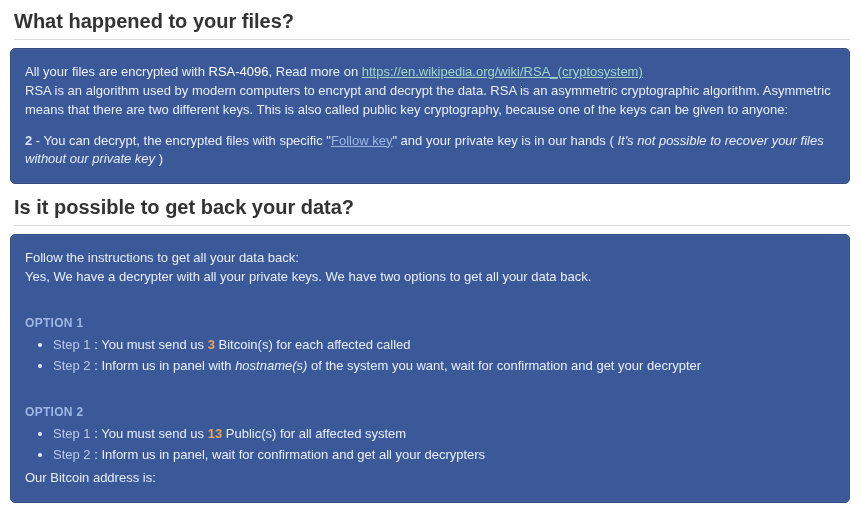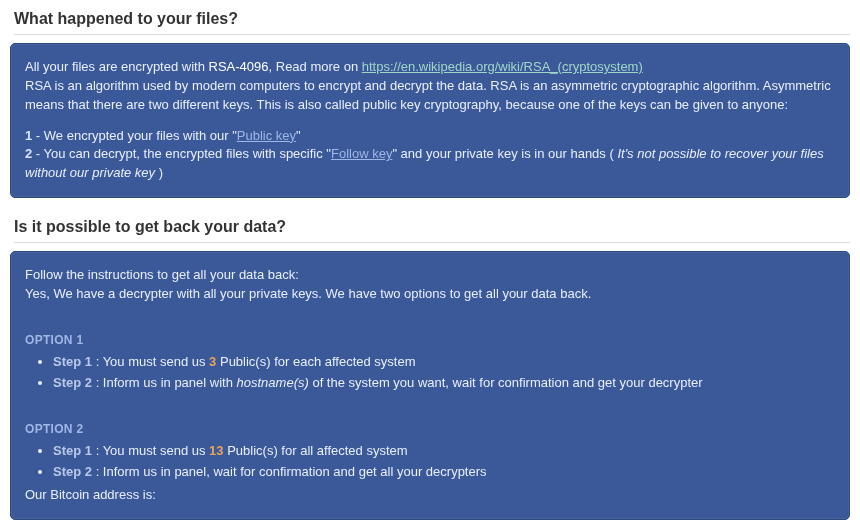--- a/index.html
+++ b/index.html
@@ -8,28 +8,28 @@
     width: 860px;
     height: 520px;
     background: #ffffff;
     font-family: Arial, Helvetica, sans-serif;
     font-size: 13px;
     color: #333;
     overflow: hidden;
   }
   .page { padding: 8px 10px 10px 10px; }
   h2.section-title {
-    font-size: 16px;
+    font-size: 20px;
     font-weight: bold;
     color: #333;
     margin: 2px 0 8px 4px;
     border-bottom: 1px solid #ddd;
     padding-bottom: 6px;
   }
-  h2.section-title.second { margin-top: 20px; }
+  h2.section-title.second { margin-top: 12px; }
   .panel {
     background: #3b5998;
     border: 1px solid #2f4a7c;
     border-radius: 5px;
     color: #e8eefb;
     padding: 14px 14px;
     line-height: 1.45;
     font-size: 13px;
     box-shadow: inset 0 0 0 1px rgba(255,255,255,0.05);
   }
@@ -54,21 +54,21 @@
   }
   ul.steps {
     margin: 4px 0 4px 28px;
     padding: 0;
   }
   ul.steps li {
     list-style: disc;
     color: #e8eefb;
     margin: 2px 0;
   }
-  .step-label { color: #b9c8ea; font-weight: bold; }
+  .step-label { color: #b9c8ea; font-weight: normal; }
   .btc { color: #e7a55b; font-weight: bold; }
   .addr-line { color: #e8eefb; }
   .addr-redact {
     display: inline-block;
     vertical-align: middle;
     letter-spacing: 1px;
     color: #4a6aa3;
     background: repeating-linear-gradient(120deg, #4a6aa3 0 2px, #3b5998 2px 5px);
     -webkit-background-clip: text;
     border-radius: 2px;
@@ -87,37 +87,34 @@
 
   <h2 class="section-title">What happened to your files?</h2>
 
   <div class="panel">
     <span class="line">
       <span>All your files are encrypted with </span><strong>RSA-4096</strong><span>, Read more on </span><a class="wiki" href="#">https://en.wikipedia.org/wiki/RSA_(cryptosystem)</a>
     </span>
     <span class="line">RSA is an algorithm used by modern computers to encrypt and decrypt the data. RSA is an asymmetric cryptographic algorithm. Asymmetric means that there are two different keys. This is also called public key cryptography, because one of the keys can be given to anyone:</span>
     <div class="spacer"></div>
     <span class="line">
-      <span class="num">1</span><span> - </span><span>We encrypted your files with our "</span><span class="key-link">Public key</span><span>"</span>
-    </span>
-    <span class="line">
       <span class="num">2</span><span> - </span><span>You can decrypt, the encrypted files with specific "</span><span class="key-link">Follow key</span><span>" and your private key is in our hands ( </span><span class="ital">It's not possible to recover your files without our private key</span><span> )</span>
     </span>
   </div>
 
   <h2 class="section-title second">Is it possible to get back your data?</h2>
 
   <div class="panel">
     <span class="line">Follow the instructions to get all your data back:</span>
     <span class="line">Yes, We have a decrypter with all your private keys. We have two options to get all your data back.</span>
 
     <span class="option-head">OPTION 1</span>
     <ul class="steps">
       <li>
-        <span class="step-label">Step 1</span><span> : </span><span>You must send us </span><span class="btc">3</span><span> Public(s) for each affected system</span>
+        <span class="step-label">Step 1</span><span> : </span><span>You must send us </span><span class="btc">3</span><span> Bitcoin(s) for each affected called</span>
       </li>
       <li>
         <span class="step-label">Step 2</span><span> : </span><span>Inform us in panel with </span><span class="ital">hostname(s)</span><span> of the system you want, wait for confirmation and get your decrypter</span>
       </li>
     </ul>
 
     <span class="option-head">OPTION 2</span>
     <ul class="steps">
       <li>
         <span class="step-label">Step 1</span><span> : </span><span>You must send us </span><span class="btc">13</span><span> Public(s) for all affected system</span>

